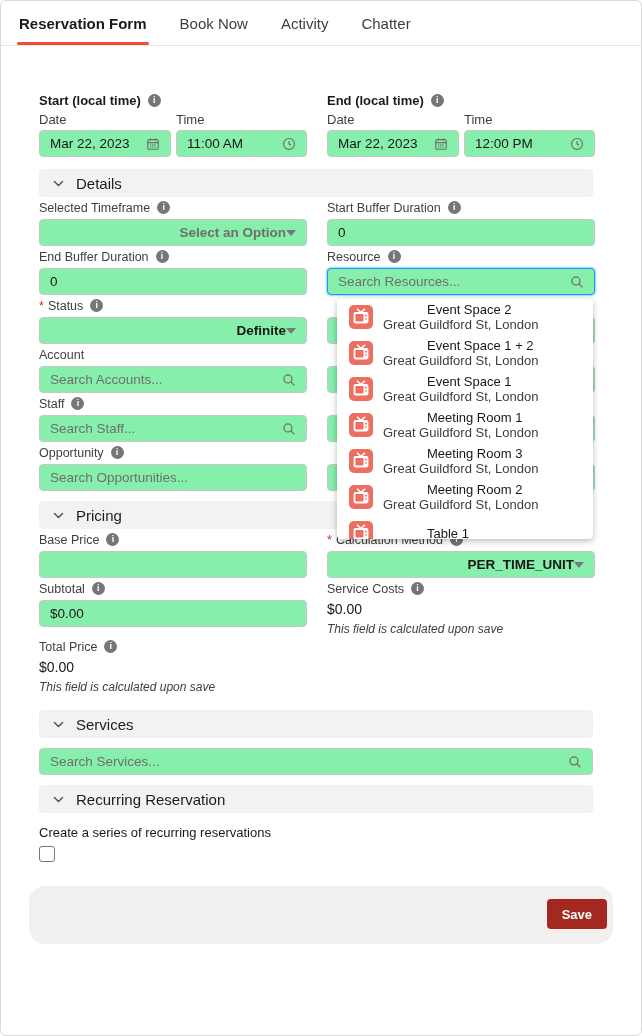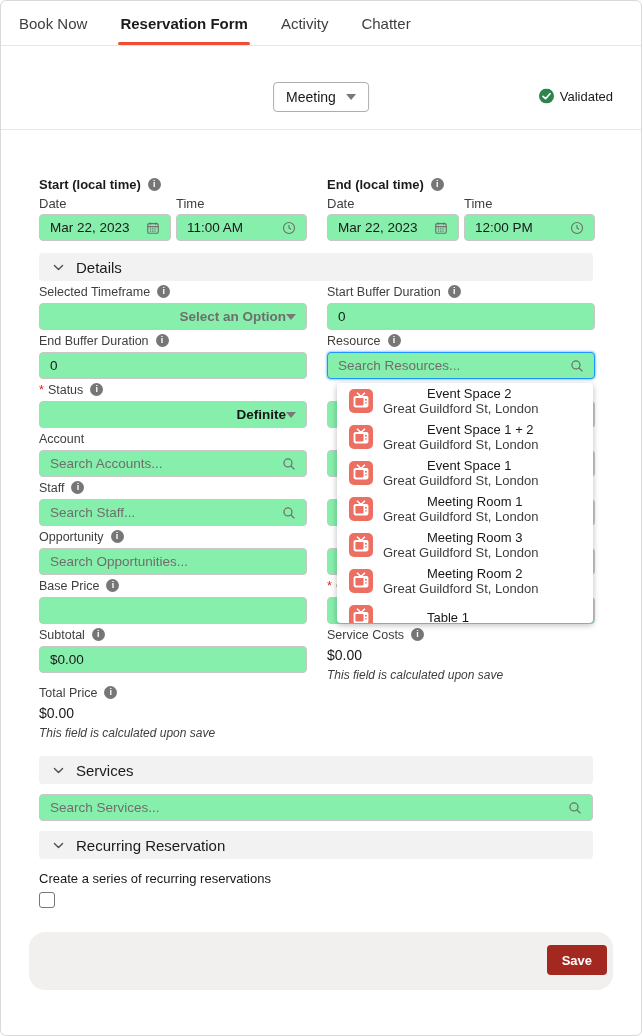--- a/index.html
+++ b/index.html
@@ -84,41 +84,26 @@
     border:none;border-radius:4px;font-size:13px;font-weight:700;font-family:inherit;cursor:pointer;}
 
   svg{display:block;}
 </style>
 </head>
 <body>
 
 <div class="card">
 
   <div class="tabbar">
+    <div class="tab active">Reservation Form</div>
     <div class="tab">Book Now</div>
-    <div class="tab active">Reservation Form</div>
     <div class="tab">Activity</div>
     <div class="tab">Chatter</div>
   </div>
 
-  <div class="header">
-    <div class="type-select">
-      <span>Meeting</span>
-      <span class="tri"></span>
-    </div>
-    <div class="validated">
-      <span>
-        <svg width="15" height="15" viewBox="0 0 15 15">
-          <circle cx="7.5" cy="7.5" r="7.5" style="fill:var(--validated-green)"></circle>
-          <path d="M4 7.8 L6.5 10.2 L11 5.2" stroke="#fff" stroke-width="1.7" fill="none" stroke-linecap="round" stroke-linejoin="round"></path>
-        </svg>
-      </span>
-      <span>Validated</span>
-    </div>
-  </div>
 
   <div class="content">
 
     <div class="dt-row">
       <div>
         <div class="group-label">
           <span>Start (local time)</span>
           <span class="info">i</span>
         </div>
         <div class="sub-row">
@@ -423,20 +408,26 @@
         <div class="box">
           <input placeholder="Search Opportunities..." style="">
         </div>
       </div>
       <div class="field">
         <div class="spacer-label"></div>
         <div class="box"></div>
       </div>
     </div>
 
+    <div class="section-bar" style="margin-top:10px;">
+      <svg width="13" height="13" viewBox="0 0 16 16" fill="none" stroke="#514f4d" stroke-width="1.7" stroke-linecap="round" stroke-linejoin="round">
+          <path d="M3 5.5 L8 10.5 L13 5.5"></path>
+        </svg>
+      <span>Pricing</span>
+    </div>
 
     <div class="grid2">
       <div class="field">
         <div class="label-row">
             <span>Base Price</span>
             <span class="info">i</span>
           </div>
         <div class="box">
           <input value="" style="">
         </div>

